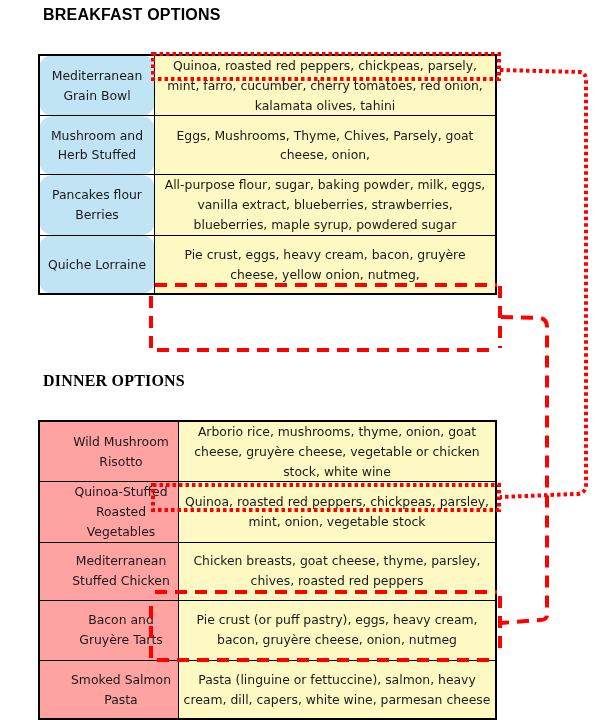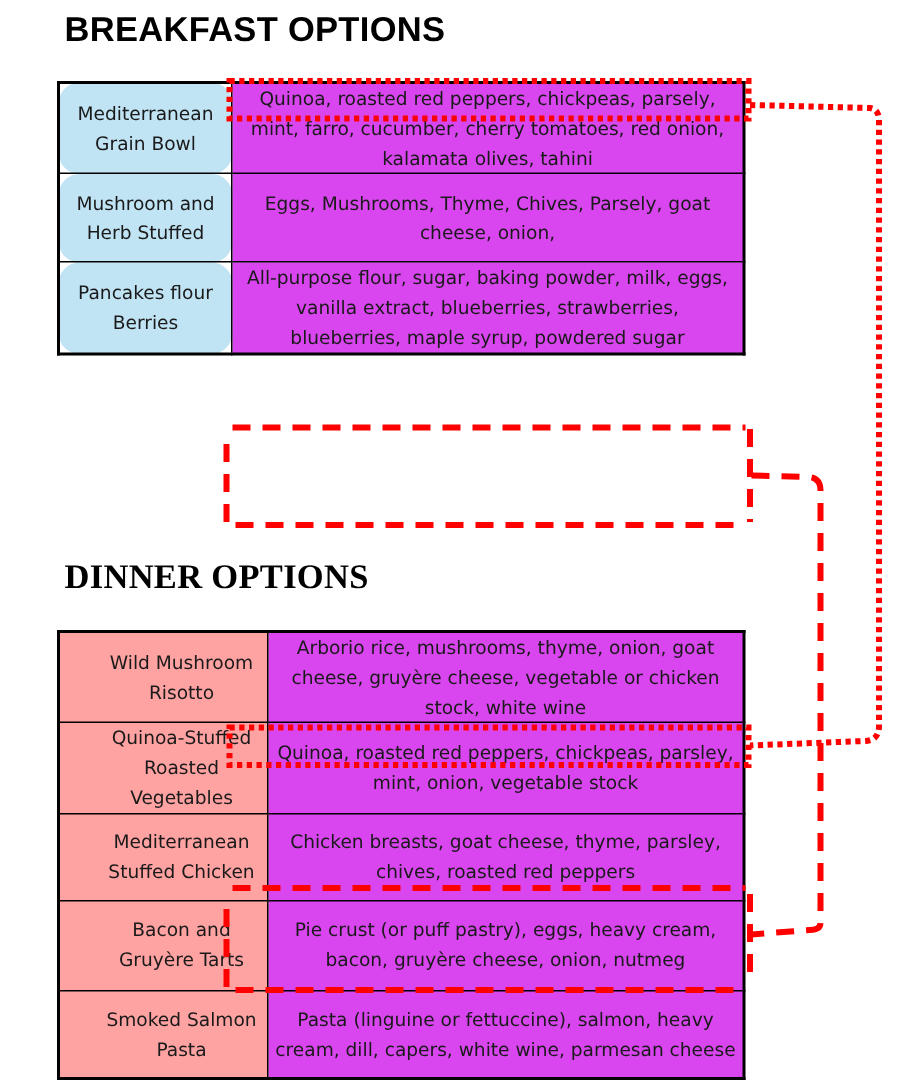--- a/index.html
+++ b/index.html
@@ -5,21 +5,21 @@
     html, body { margin: 0; padding: 0; }
     body {
       width: 601px; height: 720px; position: relative; overflow: hidden;
       background: #ffffff;
       font-family: "DejaVu Sans", "Liberation Sans", sans-serif;
       color: #1a1a1a;
     }
     .section-title {
       position: absolute; left: 43px;
       font-family: "Liberation Sans", sans-serif;
-      font-weight: bold; font-size: 23px; letter-spacing: 0.2px;
+      font-weight: bold; font-size: 16px; letter-spacing: 0.2px;
       color: #000;
       margin: 0;
     }
     #breakfast-title { top: 6px; }
     #dinner-title { top: 372px; font-family: Liberation Serif, serif; }
 
     .menu-table {
       position: absolute; left: 38px; width: 459px;
       border-collapse: collapse;
       border: 2px solid #000;
@@ -32,21 +32,21 @@
       border: 1px solid #000;
       padding: 0 4px;
       text-align: center;
       vertical-align: middle;
       font-size: 12.4px;
       line-height: 19.8px;
     }
     .menu-table td.dish { width: 106px; }
     #breakfast-table td.dish { background: #c1e4f5; border-radius: 14px; }
     #dinner-table td.dish { background: #ffa2a2; padding-left: 28px; }
-    .menu-table td.ingredients { background: #d946ef; }
+    .menu-table td.ingredients { background: #fef9c3; }
     .menu-table tr { height: 59px; }
 
     svg.overlay { position: absolute; left: 0; top: 0; pointer-events: none; }
   </style>
 </head>
 <body>
 
 <h1 class="section-title" id="breakfast-title">BREAKFAST OPTIONS</h1>
 
 <table class="menu-table" id="breakfast-table">
@@ -55,20 +55,24 @@
     <td class="dish">Mediterranean Grain Bowl</td>
     <td class="ingredients">Quinoa, roasted red peppers, chickpeas, parsely, mint, farro, cucumber, cherry tomatoes, red onion, kalamata olives,  tahini</td>
   </tr>
   <tr>
     <td class="dish">Mushroom and Herb Stuffed</td>
     <td class="ingredients">Eggs, Mushrooms, Thyme, Chives, Parsely,  goat cheese,  onion,</td>
   </tr>
   <tr style="height:60px">
     <td class="dish">Pancakes flour Berries</td>
     <td class="ingredients">All-purpose flour,  sugar,  baking powder, milk,  eggs, vanilla extract,  blueberries,  strawberries,  blueberries, maple syrup,  powdered sugar</td>
+  </tr>
+  <tr>
+    <td class="dish">Quiche Lorraine</td>
+    <td class="ingredients">Pie crust,  eggs, heavy cream, bacon,  gruyère cheese, yellow onion, nutmeg,</td>
   </tr>
 </tbody>
   </table>
 
 <h1 class="section-title" id="dinner-title">DINNER OPTIONS</h1>
 
 <table class="menu-table" id="dinner-table">
   <tbody>
       <tr style="height:60px">
     <td class="dish">Wild Mushroom Risotto</td>

